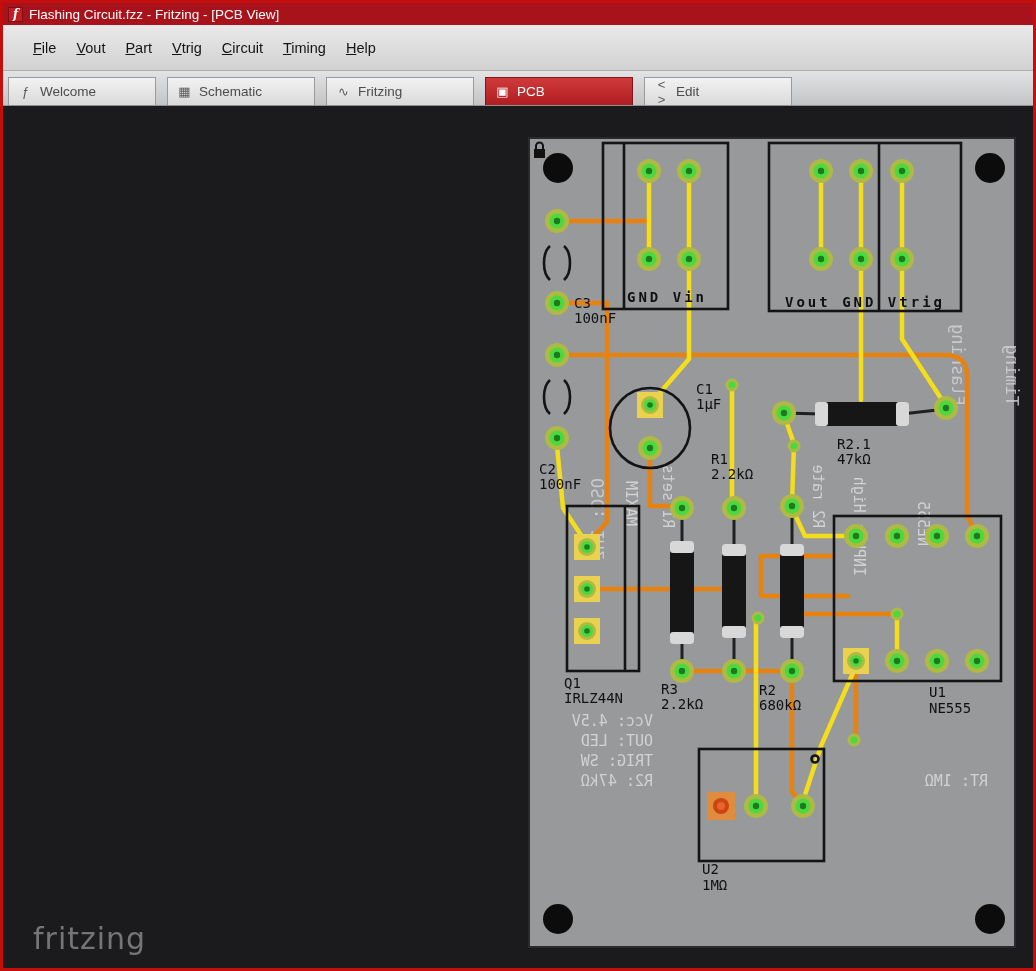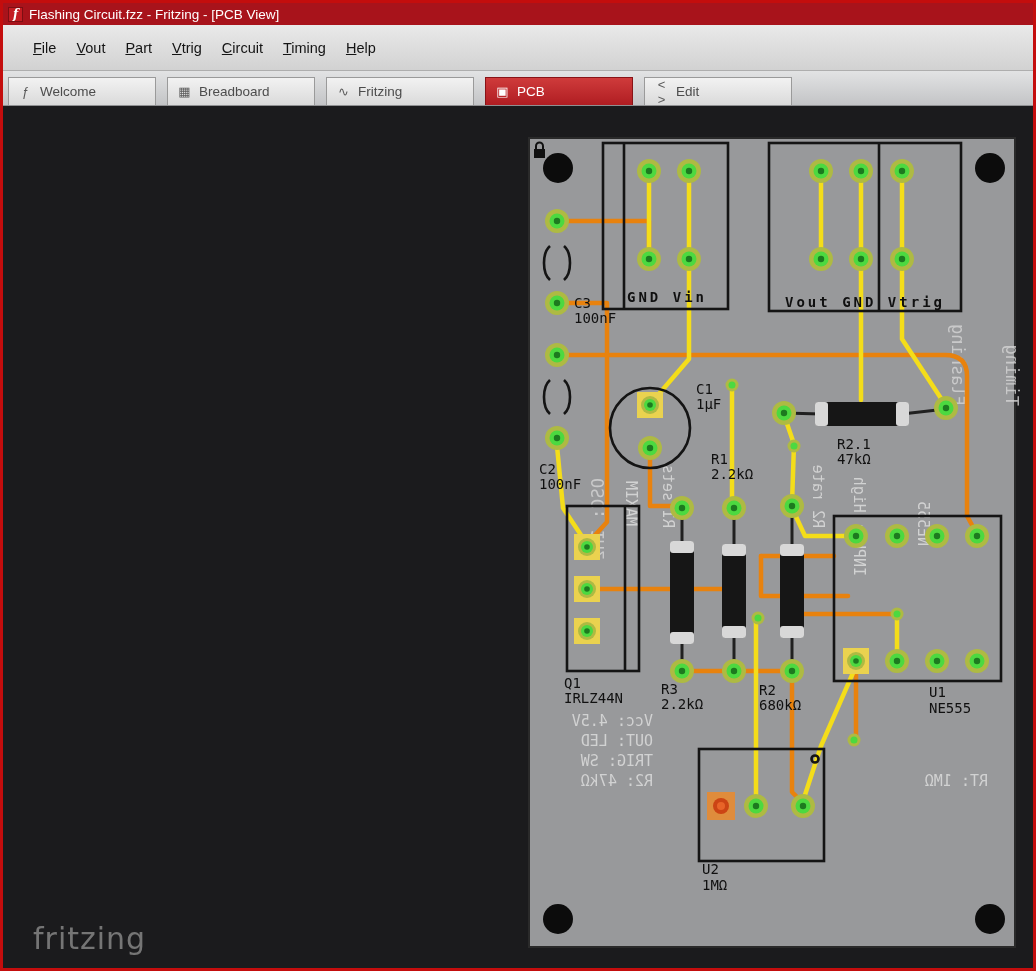--- a/index.html
+++ b/index.html
@@ -97,21 +97,21 @@
     <span class="menu-item">Help</span>
   </div>
 
   <div class="tabbar">
     <div class="tab">
       <span class="tab-icon">ƒ</span>
       <span>Welcome</span>
     </div>
     <div class="tab">
       <span class="tab-icon">▦</span>
-      <span>Breadboard</span>
+      <span>Schematic</span>
     </div>
     <div class="tab">
       <span class="tab-icon">∿</span>
       <span>Fritzing</span>
     </div>
     <div class="tab active">
       <span class="tab-icon">▣</span>
       <span>PCB</span>
     </div>
     <div class="tab">

